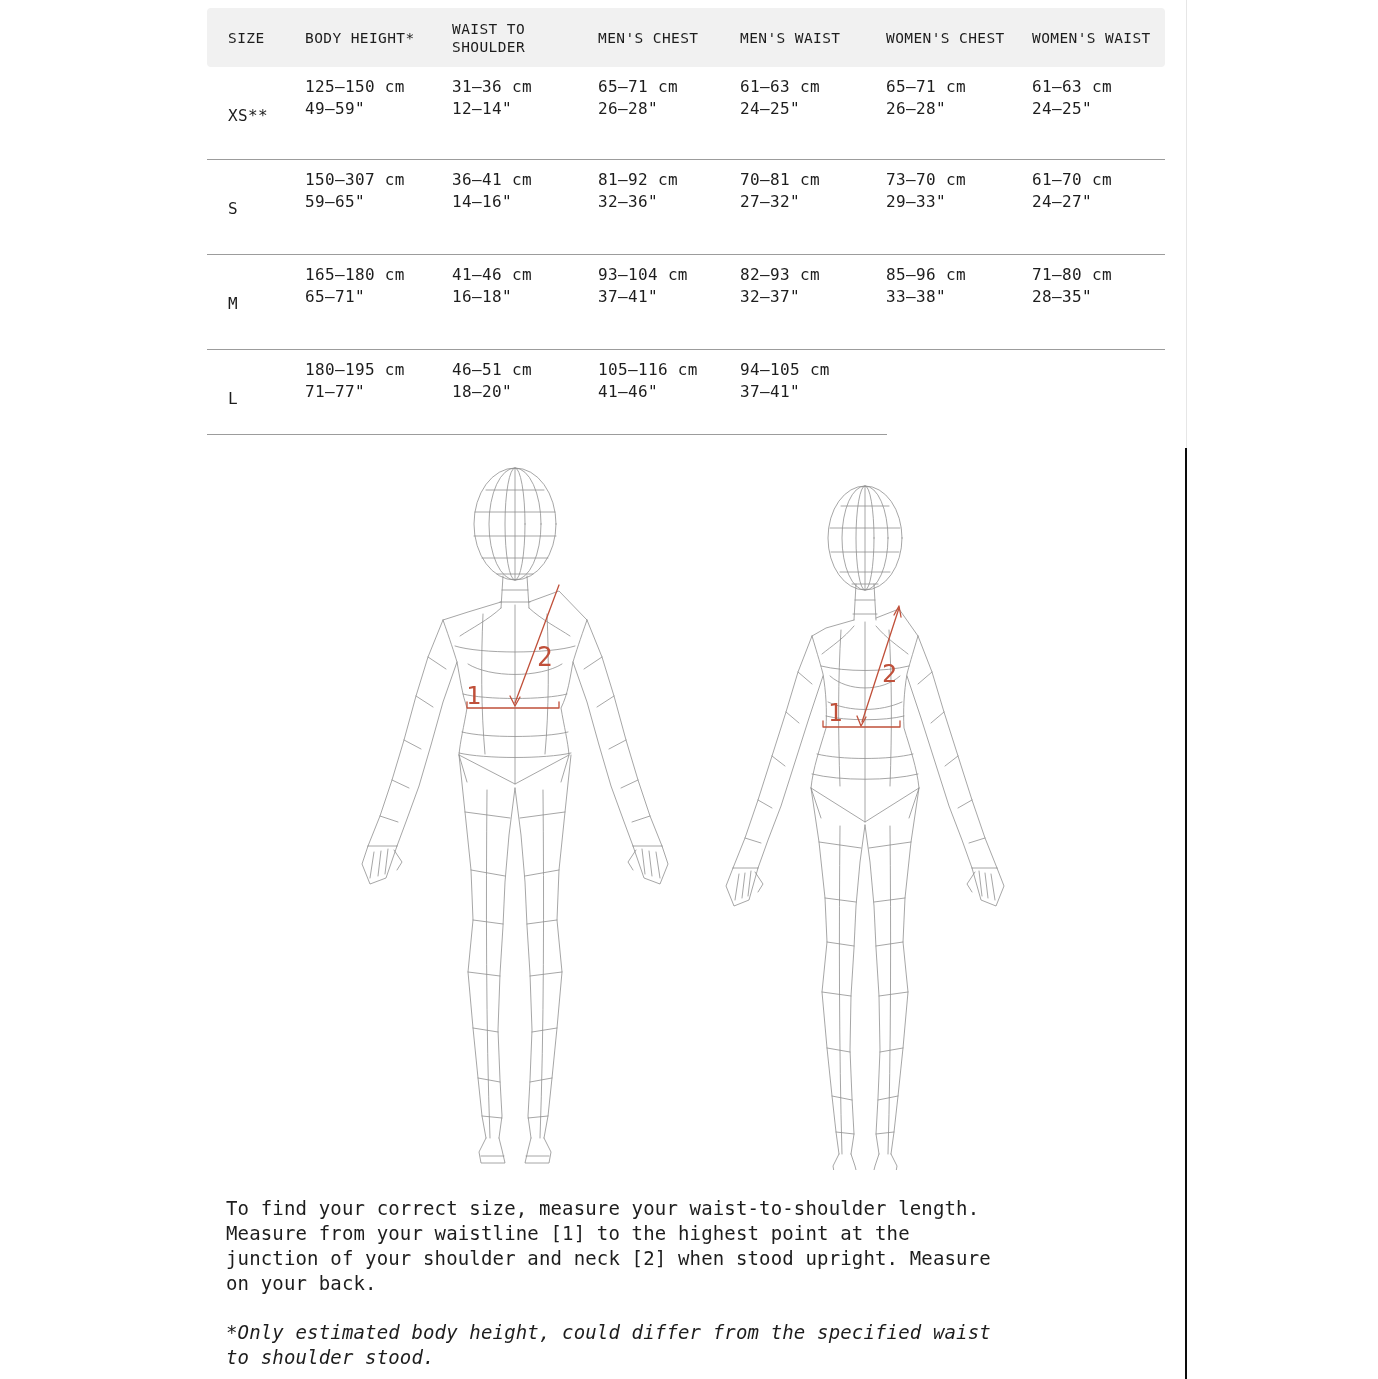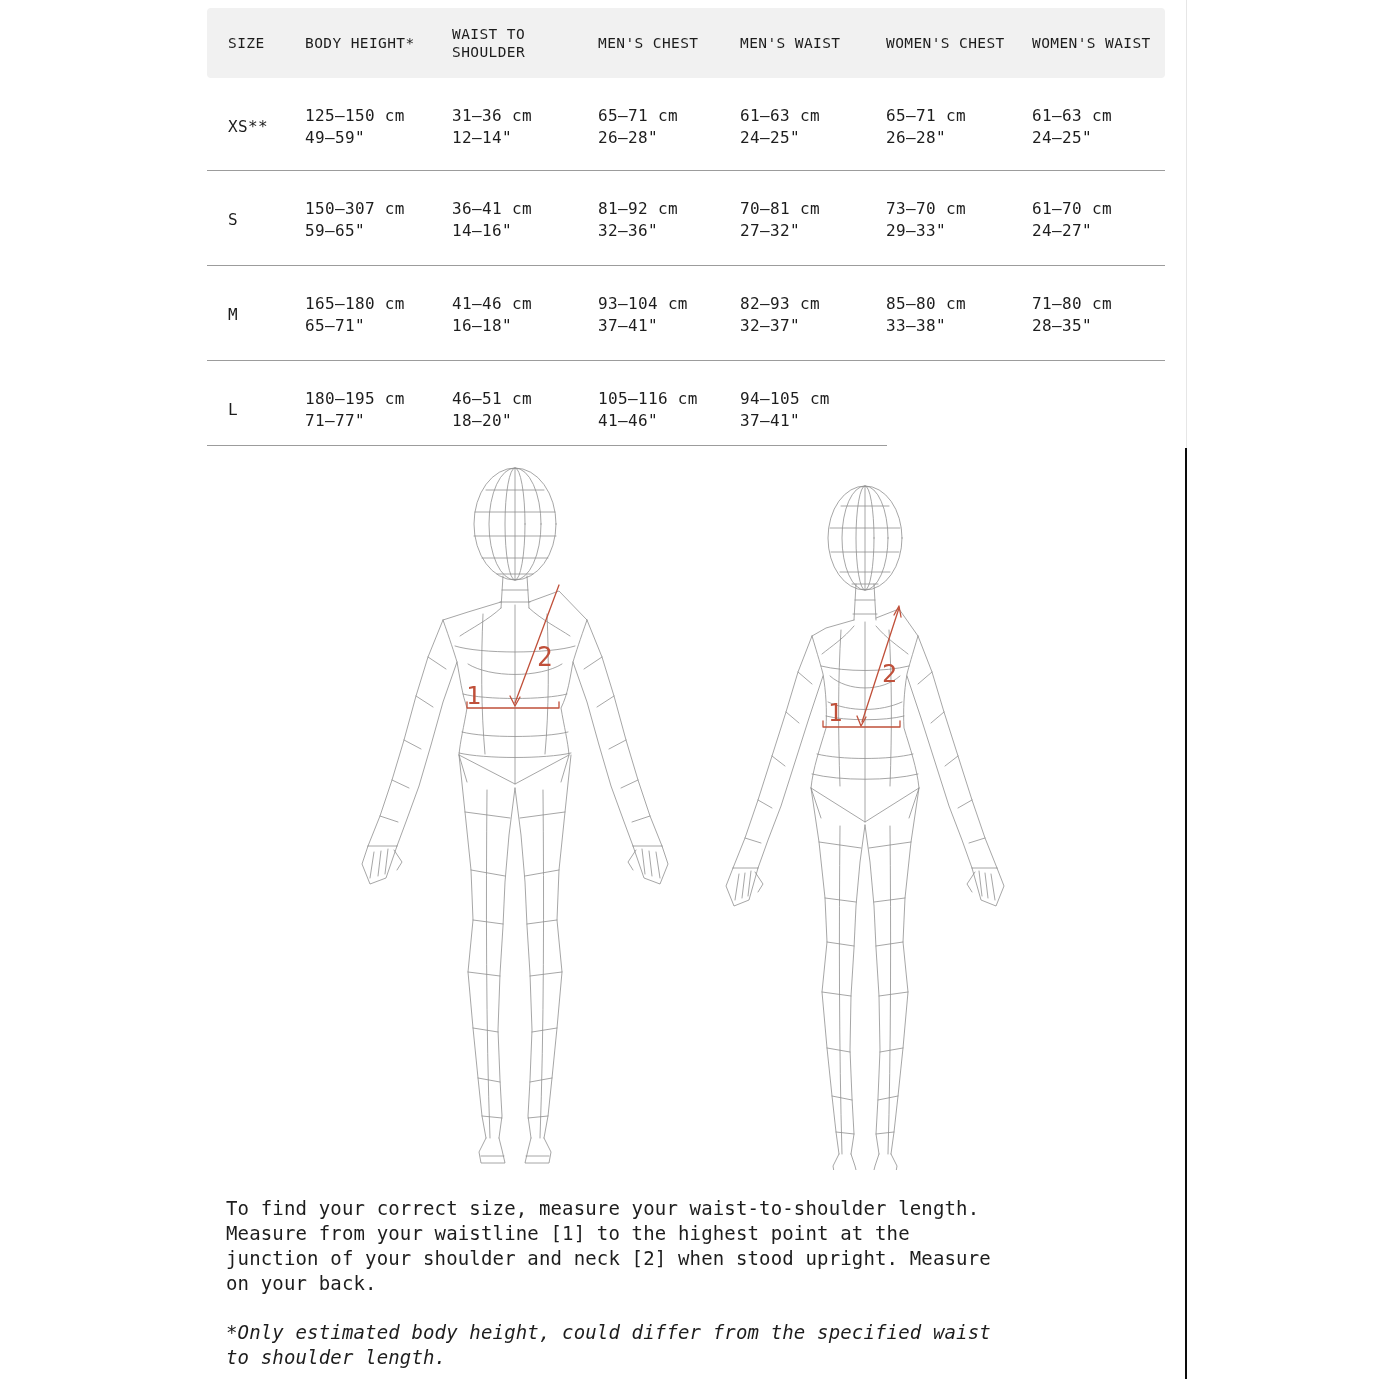--- a/index.html
+++ b/index.html
@@ -6,34 +6,34 @@
   html,body { background:#ffffff; }
   body {
     width:1378px; height:1379px; position:relative; overflow:hidden;
     font-family:"DejaVu Sans Mono","Liberation Mono",monospace;
     color:#1d1d1d;
   }
   
   .size-table { position:absolute; left:207px; top:8px; width:958px; }
   .thead {
     display:grid; grid-template-columns:98px 147px 146px 142px 146px 146px 1fr;
-    background:#f1f1f1; border-radius:4px; height:70px; align-items:center;
+    background:#f1f1f1; border-radius:4px; height:59px; align-items:center;
     font-size:14.5px; line-height:18px; letter-spacing:0.4px;
   }
   .thead .hcell:first-child { padding-left:21px; }
   .trow {
     display:grid; grid-template-columns:98px 147px 146px 142px 146px 146px 1fr;
     height:95px; border-bottom:1px solid #9c9c9c; position:relative;
     font-size:16px; line-height:22px; letter-spacing:0.35px;
   }
   .row-xs { height:93px; }
   .row-l  { height:85px; border-bottom:none; }
   .partial-rule { position:absolute; left:0; bottom:0; width:680px; height:1px; background:#9c9c9c; }
   .size-cell { padding-left:21px; padding-top:38px; }
-  .val-cell  { padding-top:27px; }
+  .val-cell  { padding-top:9px; }
   
   .fig { position:absolute; }
   .fig-male   { left:340px; top:450px; }
   .fig-female { left:700px; top:470px; }
   .wire { stroke:#8f8f8f; stroke-width:0.8; fill:none; stroke-linejoin:round; stroke-linecap:round; }
   .meas { stroke:#c0503a; stroke-width:1.3; fill:none; stroke-linecap:round; }
   .meas-label { fill:#c0503a; stroke:none; font-family:"DejaVu Sans Mono","Liberation Mono",monospace; }
   
   .notes { position:absolute; left:226px; top:1196px; font-size:19px; line-height:25px; letter-spacing:0.15px; }
   .note-block-2 { margin-top:24px;font-style:italic; }
@@ -123,21 +123,21 @@
     </div>
     <div class="val-cell">
       <div>93–104 cm</div>
       <div>37–41"</div>
     </div>
     <div class="val-cell">
       <div>82–93 cm</div>
       <div>32–37"</div>
     </div>
     <div class="val-cell">
-      <div>85–80 cm</div>
+      <div>85–96 cm</div>
       <div>33–38"</div>
     </div>
     <div class="val-cell">
       <div>71–80 cm</div>
       <div>28–35"</div>
     </div>
   </div>
 
   <div class="trow row-l">
     <div class="size-cell">L</div>
@@ -267,18 +267,18 @@
 
 <div class="notes">
   <div>
     <div>To find your correct size, measure your waist-to-shoulder length.</div>
     <div>Measure from your waistline [1] to the highest point at the</div>
     <div>junction of your shoulder and neck [2] when stood upright. Measure</div>
     <div>on your back.</div>
   </div>
   <div class="note-block-2">
     <div>*Only estimated body height, could differ from the specified waist</div>
-    <div>to shoulder length.</div>
+    <div>to shoulder stood.</div>
   </div>
 </div>
 
 <div class="scroll-track"></div>
 <div class="scroll-thumb"></div>
 
 </body></html>

